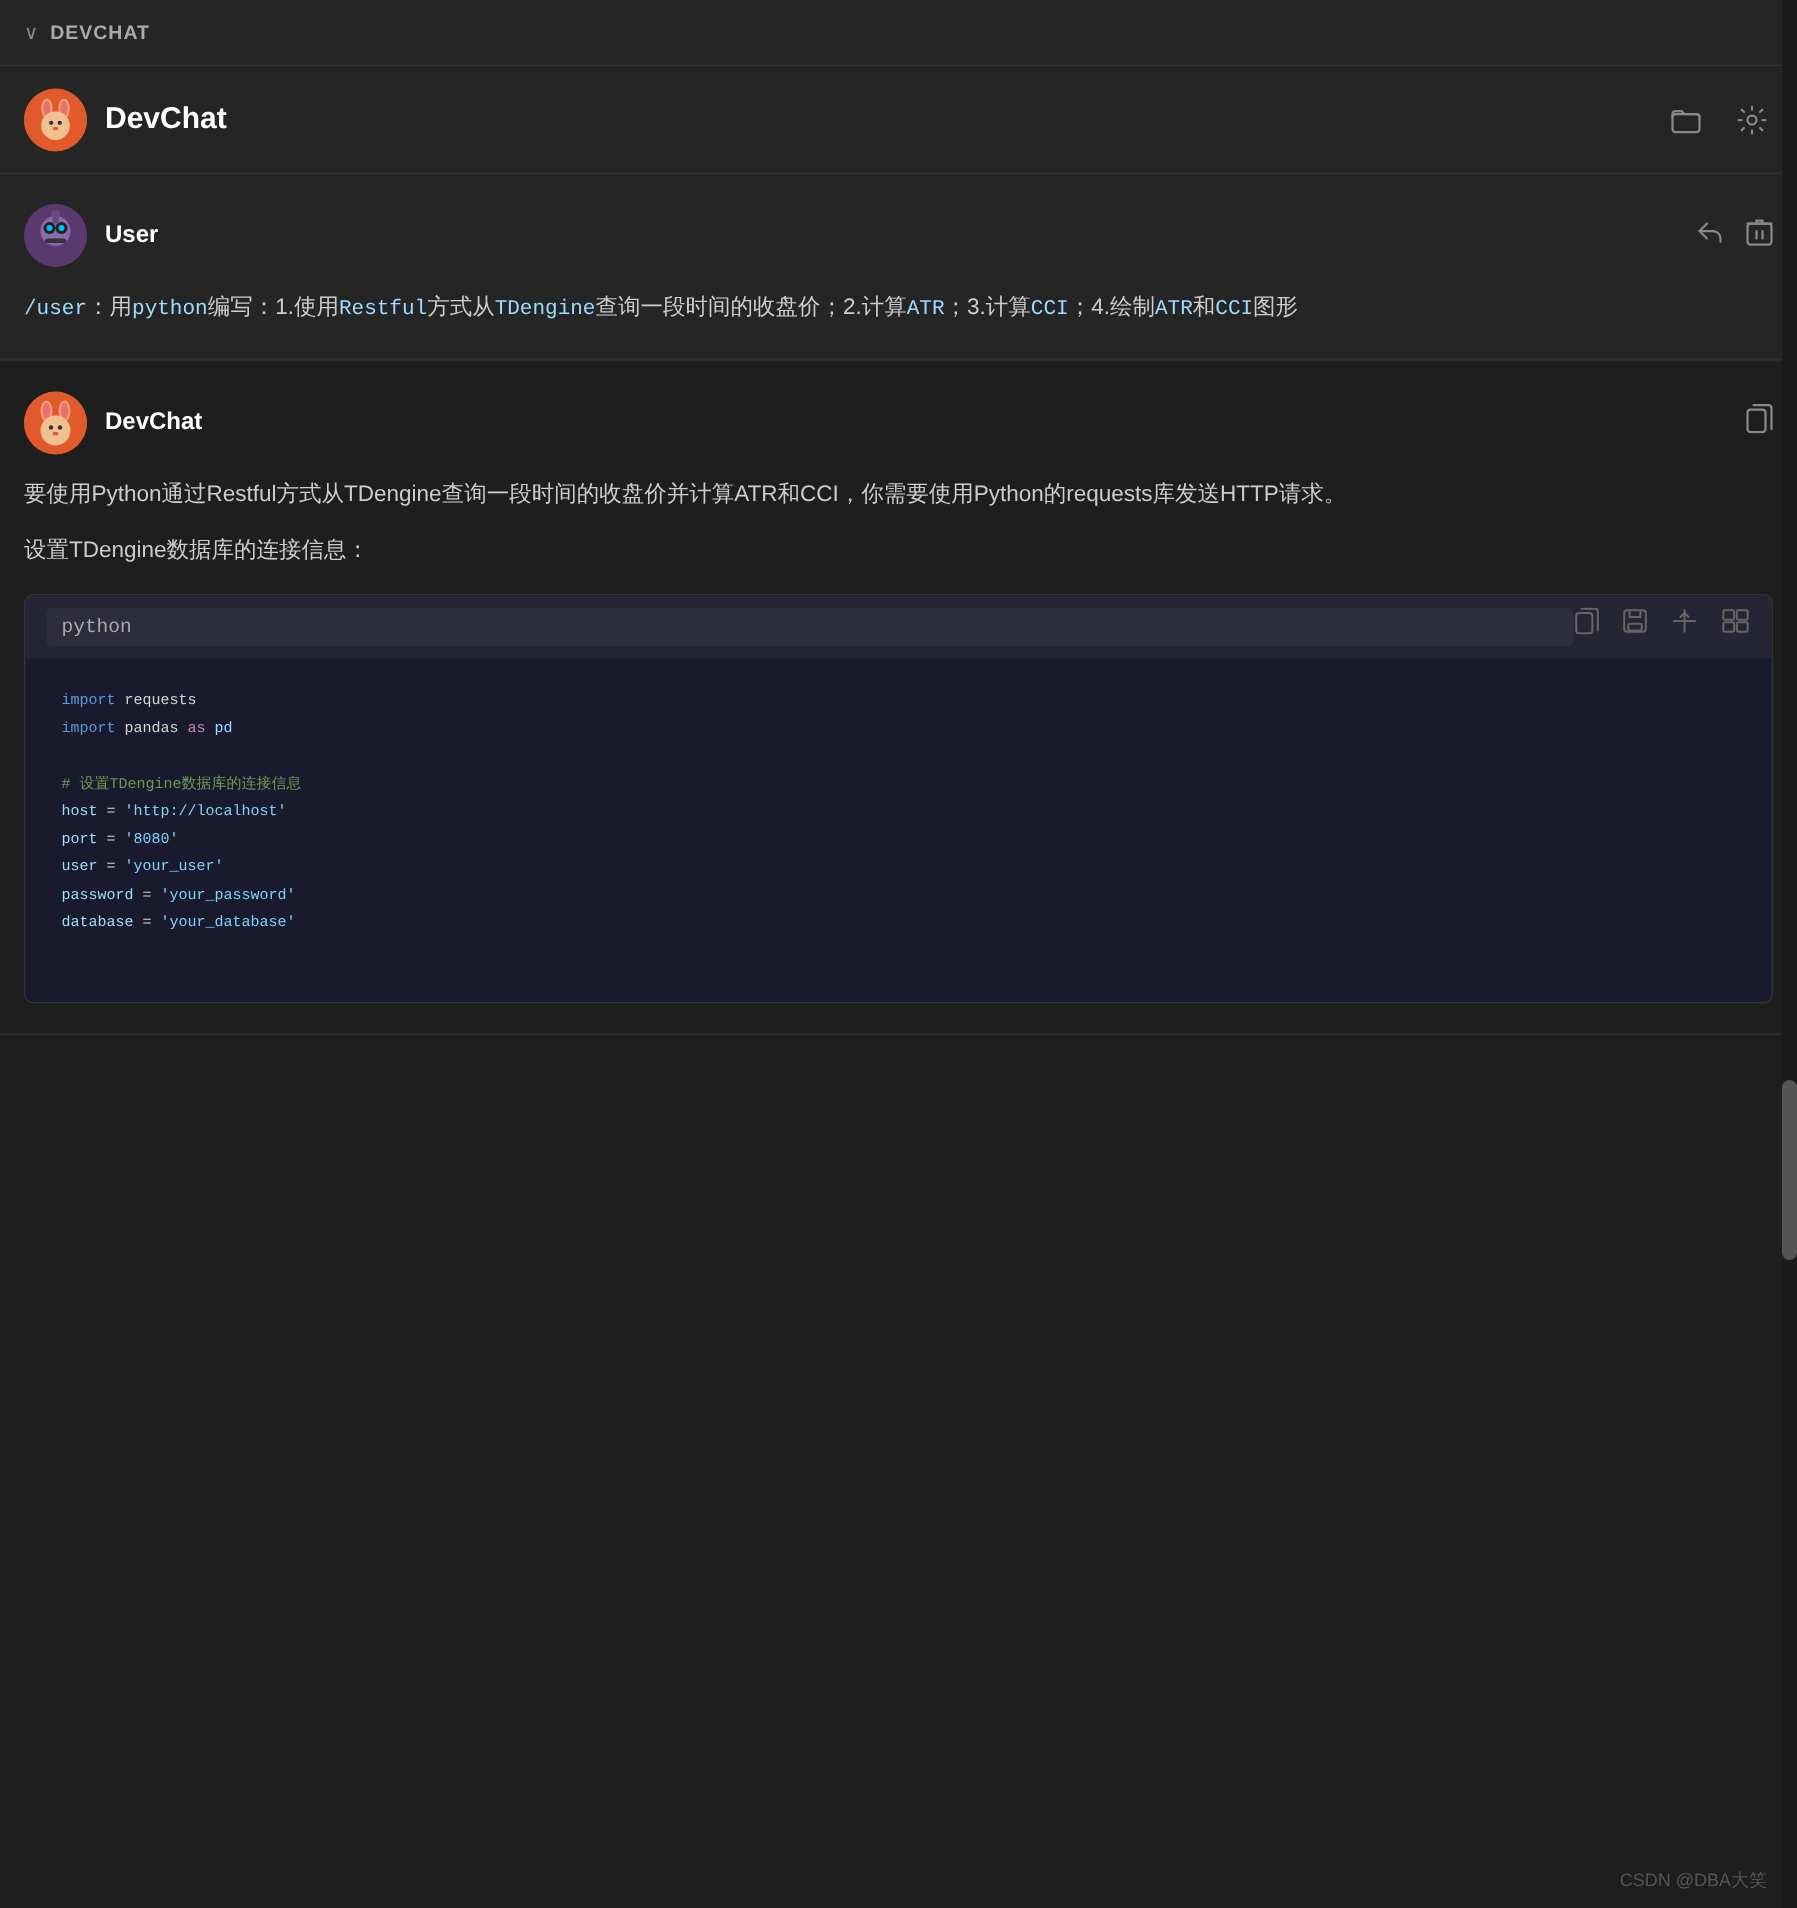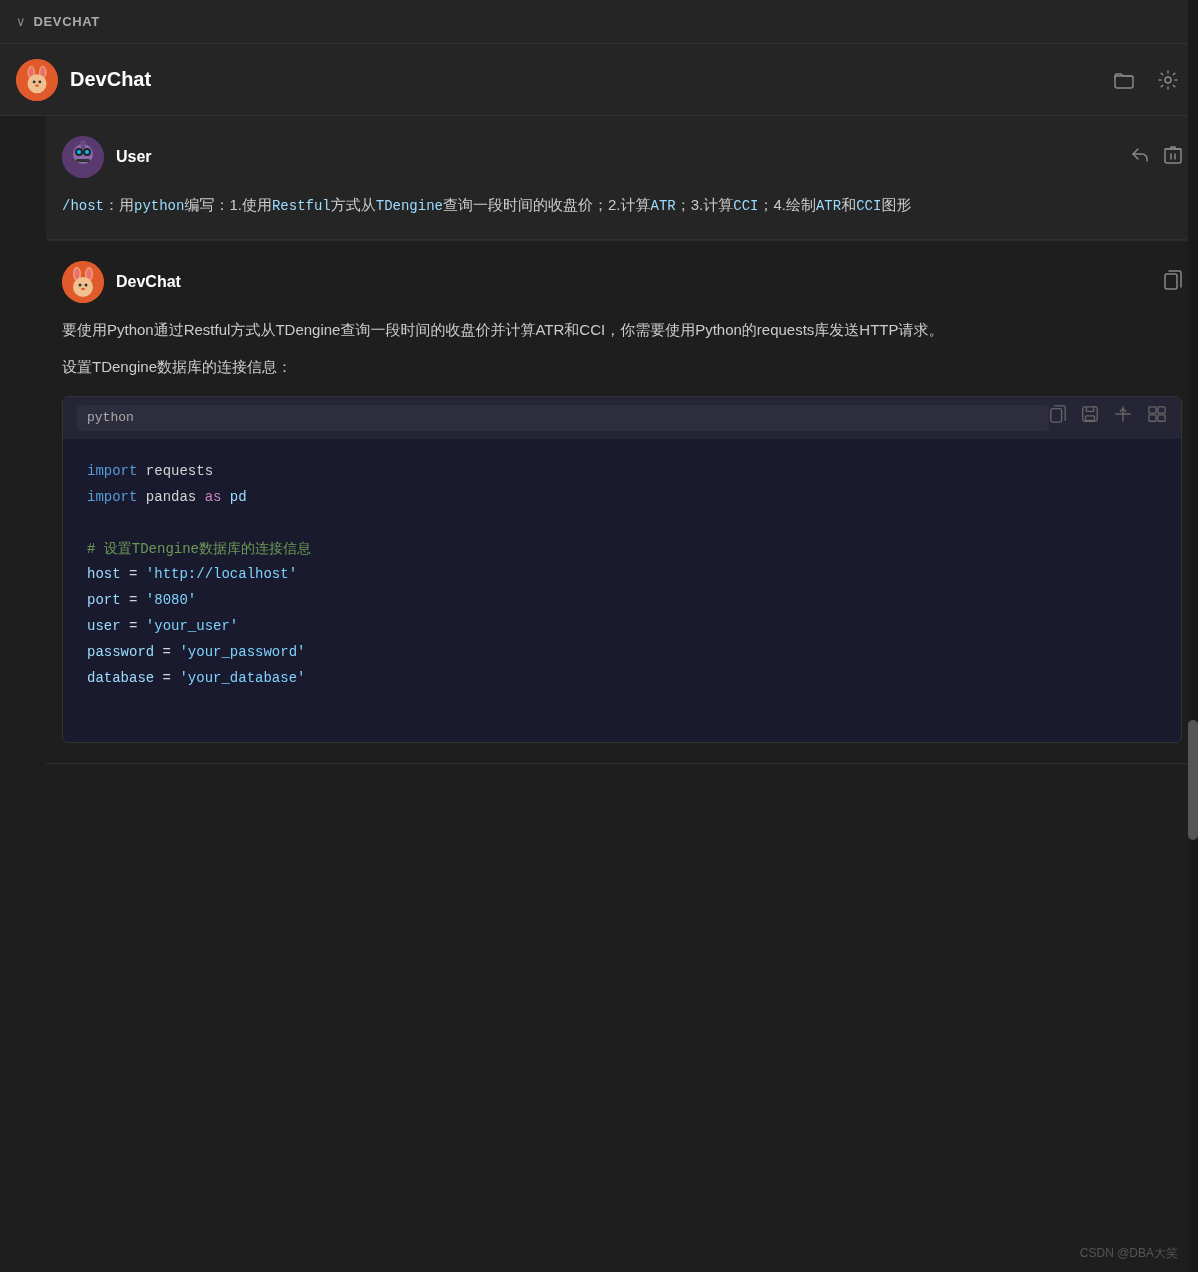--- a/index.html
+++ b/index.html
@@ -62,21 +62,20 @@
       display: flex;
       align-items: center;
       justify-content: center;
       width: 28px;
       height: 28px;
     }
 
     
     .messages {
       padding: 0;
-      margin-left: 46px;
     }
 
     
     .message-block {
       padding: 20px 16px 20px 16px;
       border-bottom: 1px solid #2e2e2e;
     }
     .message-header {
       display: flex;
       align-items: center;
@@ -162,21 +161,21 @@
     }
     .code-action-btn {
       color: #666;
       cursor: pointer;
       font-size: 15px;
     }
 
     .code-block-body {
       padding: 20px 24px 24px 24px;
       font-family: 'Courier New', Courier, monospace;
-      font-size: 14px;
+      font-size: 10px;
       line-height: 1.85;
       overflow-x: auto;
     }
 
     
     .kw { color: #569cd6; } 
     .kw2 { color: #c586c0; } 
     .ident { color: #9cdcfe; } 
     .plain { color: #d4d4d4; }
     .comment { color: #6a9955; font-style: normal; }
@@ -299,21 +298,21 @@
           <svg width="18" height="20" viewBox="0 0 18 20" fill="none">
             <rect x="1" y="4" width="16" height="14" rx="2" stroke="#888" stroke-width="1.5" fill="none"></rect>
             <path d="M1 4h16M7 4V2h4v2" stroke="#888" stroke-width="1.5" stroke-linecap="round"></path>
             <path d="M7 9v5M11 9v5" stroke="#888" stroke-width="1.5" stroke-linecap="round"></path>
           </svg>
         </div>
       </div>
     </div>
     <div class="message-content">
       <span>
-        <span class="code-inline">/host</span>：用<span class="code-inline">python</span>编写：1.使用<span class="code-inline">Restful</span>方式从<span class="code-inline">TDengine</span>查询一段时间的收盘价；2.计算<span class="code-inline">ATR</span>；3.计算<span class="code-inline">CCI</span>；4.绘制<span class="code-inline">ATR</span>和<span class="code-inline">CCI</span>图形
+        <span class="code-inline">/user</span>：用<span class="code-inline">python</span>编写：1.使用<span class="code-inline">Restful</span>方式从<span class="code-inline">TDengine</span>查询一段时间的收盘价；2.计算<span class="code-inline">ATR</span>；3.计算<span class="code-inline">CCI</span>；4.绘制<span class="code-inline">ATR</span>和<span class="code-inline">CCI</span>图形
       </span>
     </div>
   </div>
 
   <div style="height:1px; background:#2a2a2a;"></div>
 
   <div class="message-block devchat-block">
     <div class="message-header">
       <div class="avatar avatar-devchat">
         <svg viewBox="0 0 42 42" class="avatar-svg">

